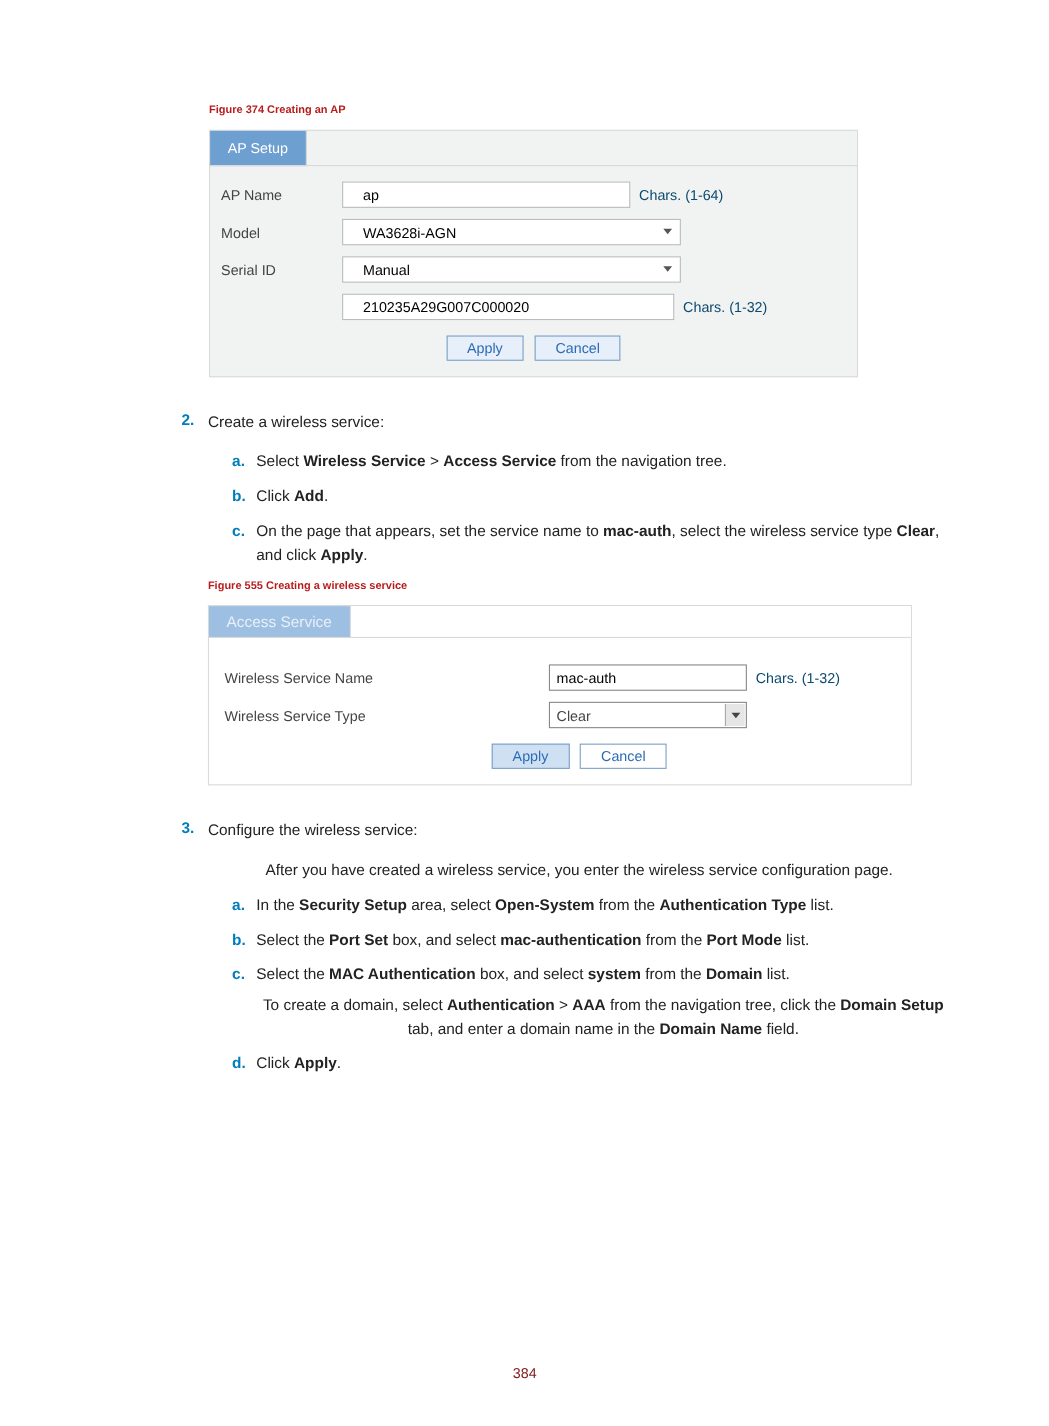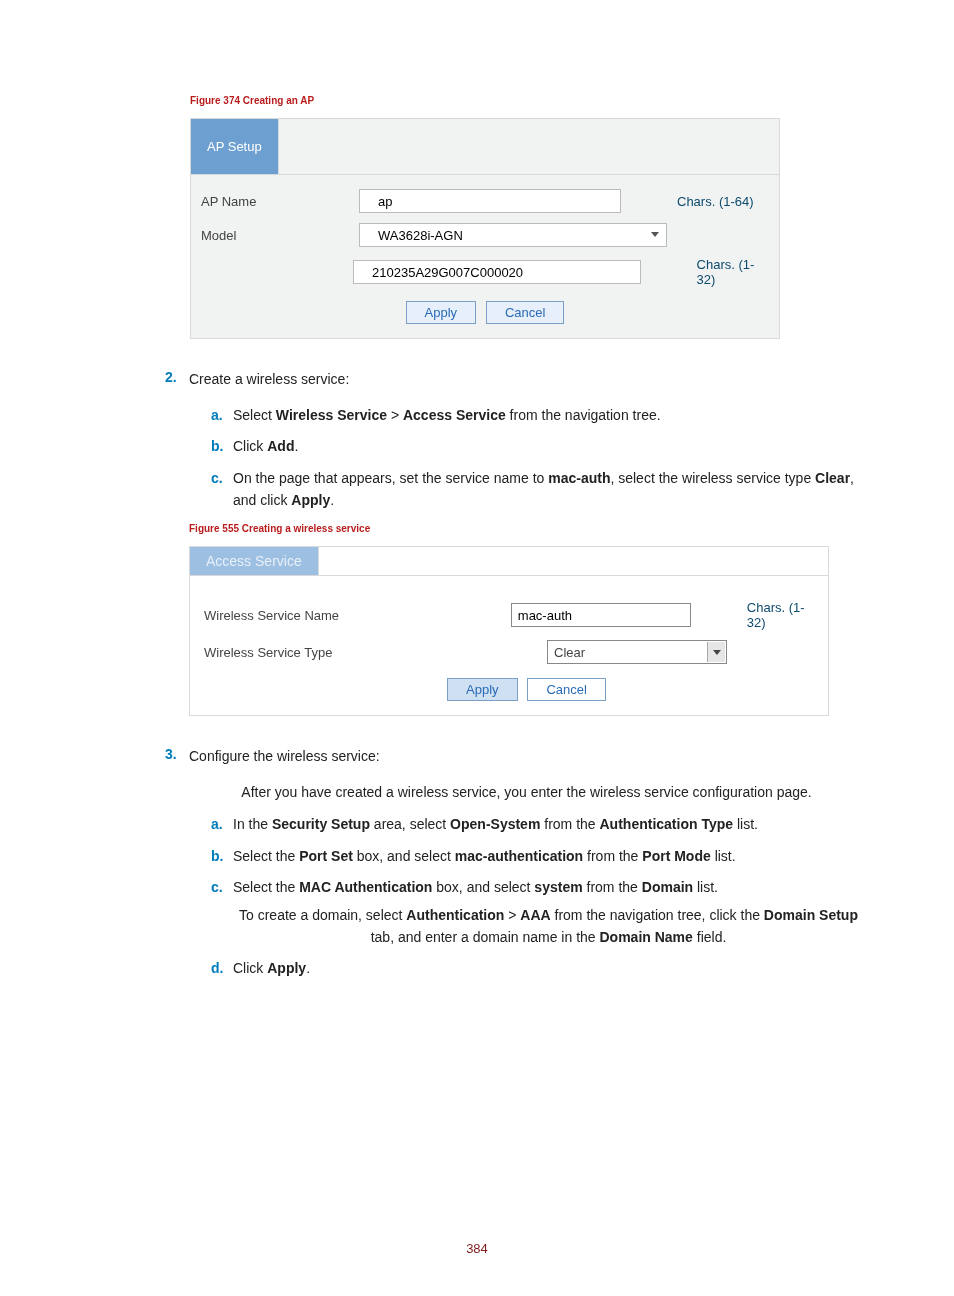--- a/index.html
+++ b/index.html
@@ -30,36 +30,36 @@
   .panel2 {
     background: #fff;
     border: 1px solid #d9d9d9;
     margin-bottom: 30px;
     width: 640px;
   }
   .tab-row { display: flex; }
   .tab {
     background: #6d9fd1;
     color: #fff;
-    padding: 20px 16px;
+    padding: 8px 16px;
     font-size: 13px;
     border-right: 1px solid #d9d9d9;
     border-bottom: 1px solid #d9d9d9;
   }
   .tab2 {
     background: #9cbfe2;
     color: #e8eff7;
     padding: 6px 16px;
     font-size: 14px;
     border-right: 1px solid #d9d9d9;
     border-bottom: 1px solid #d9d9d9;
   }
   .tab-rest { flex: 1; border-bottom: 1px solid #d9d9d9; background:#f1f2f2; }
   .form-body { padding: 14px 10px 14px 10px; }
-  .form-row { display: flex; align-items: center; margin-bottom: 10px; font-size: 13px; color:#444;gap:48px; }
+  .form-row { display: flex; align-items: center; margin-bottom: 10px; font-size: 13px; color:#444; }
   .form-row .flabel { width: 110px; }
   .form-row .flabel-wide { width: 295px; }
   .txt, .sel {
     border: 1px solid #bbb;
     background: #fff;
     font-size: 13px;
     padding: 3px 18px;
     height: 24px;
   }
   .txt { width: 262px; }
@@ -136,20 +136,27 @@
         <div class="hint">Chars. (1-64)</div>
       </div>
       <div class="form-row">
         <div class="flabel">Model</div>
         <span class="sel-wrap">
           <input class="sel" readonly="" value="WA3628i-AGN" style="">
           <span class="sel-caret"></span>
         </span>
       </div>
       <div class="form-row">
+        <div class="flabel">Serial ID</div>
+        <span class="sel-wrap">
+          <input class="sel" readonly="" value="Manual" style="">
+          <span class="sel-caret"></span>
+        </span>
+      </div>
+      <div class="form-row">
         <div class="flabel"></div>
         <input class="txt" style="width: 302px;" value="210235A29G007C000020">
         <div class="hint">Chars. (1-32)</div>
       </div>
       <div class="btn-row">
         <span class="btn">Apply</span>
         <span class="btn">Cancel</span>
       </div>
     </div>
   </div>

